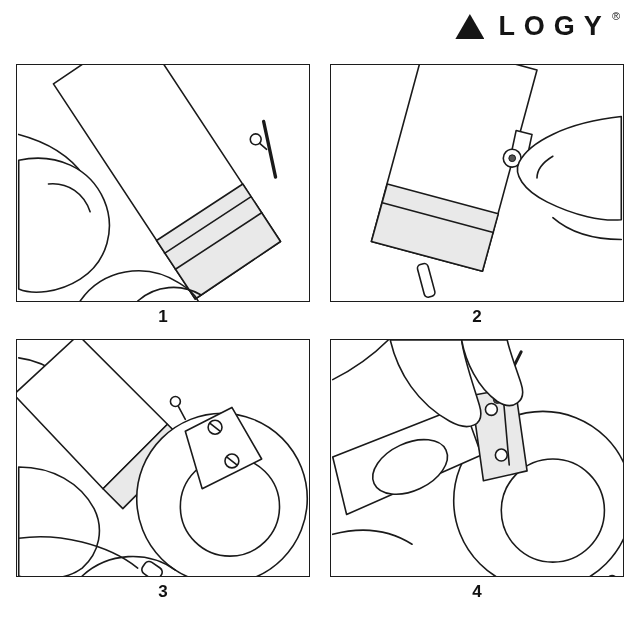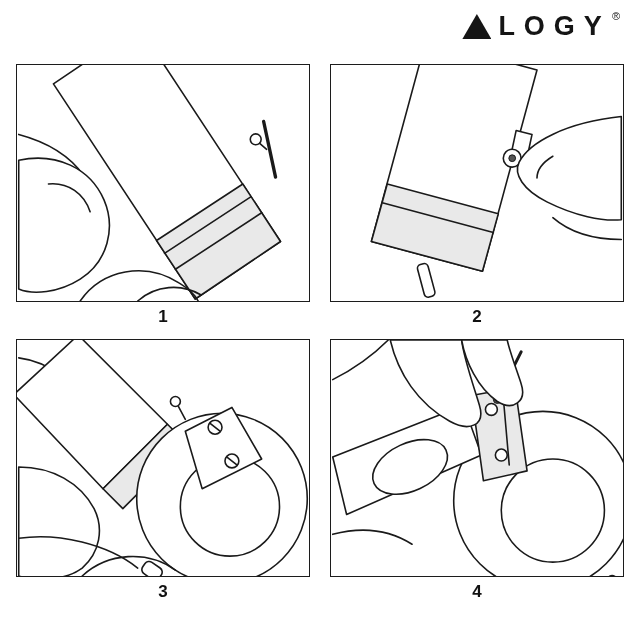--- a/index.html
+++ b/index.html
@@ -9,21 +9,21 @@
   }
   
   .logo{position:absolute;top:14px;right:20px;display:flex;align-items:flex-start;}
   .logo-a{
     display:inline-block;width:29px;height:25px;background:#151515;
     clip-path:polygon(50% 0,100% 100%,0 100%);
     color:transparent;overflow:hidden;font-size:22px;line-height:25px;text-align:center;
   }
   .logo-rest{
     font-weight:bold;font-size:27px;line-height:25px;letter-spacing:9px;
-    margin-left:7px;color:#151515;
+    margin-left:14px;color:#151515;
   }
   .logo-reg{font-size:11px;line-height:11px;margin-left:1px;margin-top:-3px;color:#151515;}
   
   .grid{
     position:absolute;top:64px;left:16px;width:608px;
     display:grid;grid-template-columns:294px 294px;column-gap:20px;row-gap:10px;
   }
   .step{display:flex;flex-direction:column;}
   .panel{
     width:294px;height:238px;border:1.5px solid #1c1c1c;background:#fff;

